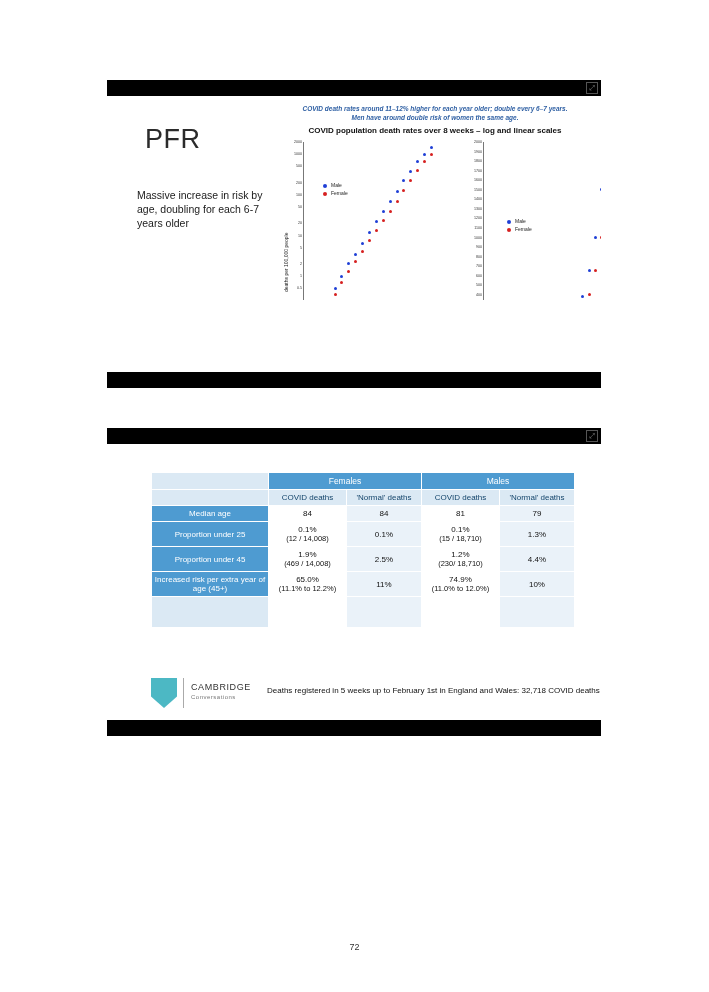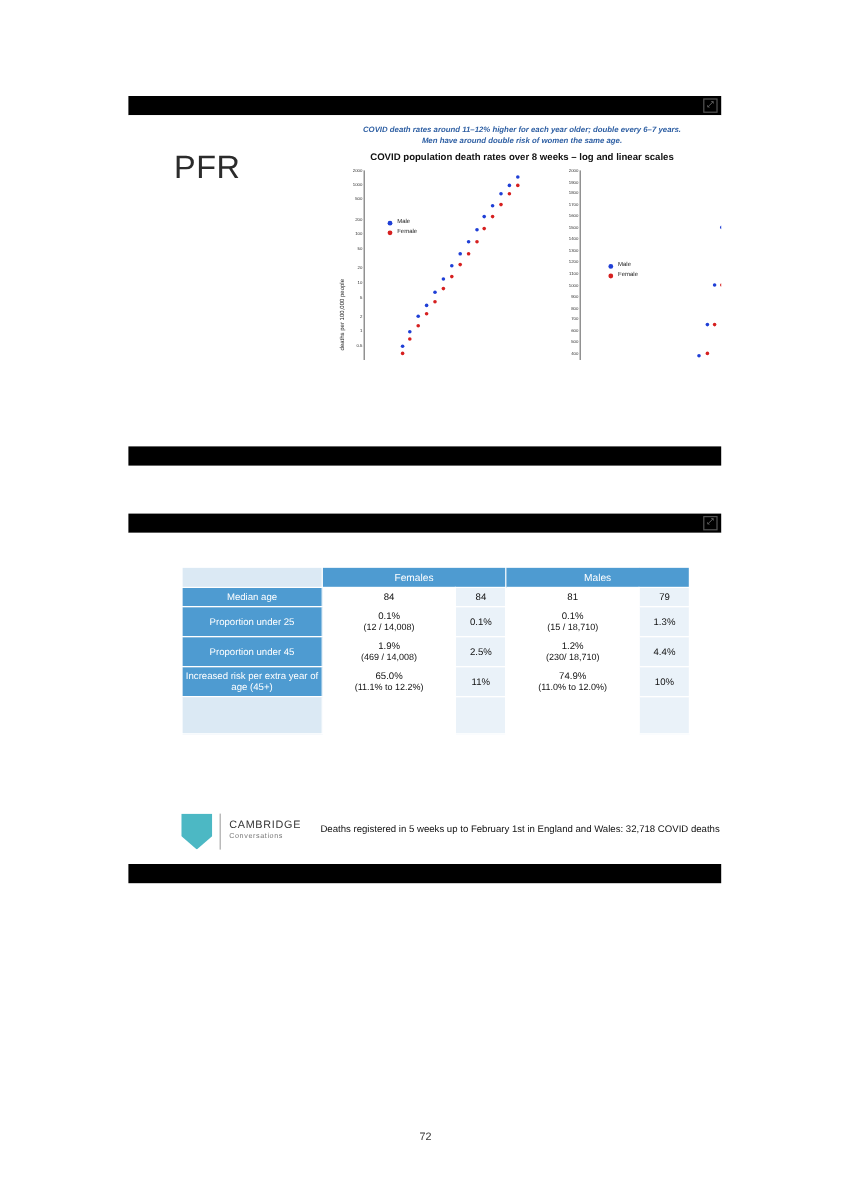--- a/index.html
+++ b/index.html
@@ -285,20 +285,21 @@
 </head>
 <body>
 
 <div class="slide" id="slide1">
   <div class="slide-bar" id="slide1-topbar">
     <div class="corner-mark">⤢</div>
   </div>
   <div class="slide-frame" id="slide1-body">
 
     <div class="pfr-title">PFR</div>
+    <div class="pfr-para" id="pfr-para1">Massive increase in risk by age, doubling for each 6-7 years older</div>
 
     <div class="cam-logo">
       <div class="cam-shield"></div>
       <div class="cam-divider"></div>
       <div class="cam-name">CAMBRIDGE</div>
       <div class="cam-sub">Conversations</div>
     </div>
 
     <div class="chart-header-italic">
       <div>COVID death rates around 11–12% higher for each year older; double every 6–7 years.</div>
@@ -497,20 +498,27 @@
   <div class="slide-frame" id="slide2-body">
 
     <table class="stats">
       <tbody id="stats-body">
           <tr>
             <th class="hdr-lightblue" style="background: rgb(219, 233, 244);"></th>
             <th class="hdr-blue" colspan="2">Females</th>
             <th class="hdr-blue" colspan="2">Males</th>
           </tr>
           <tr>
+            <th class="hdr-lightblue" style="background: rgb(219, 233, 244);"></th>
+            <th class="hdr-lightblue">COVID deaths</th>
+            <th class="hdr-lightblue">'Normal' deaths</th>
+            <th class="hdr-lightblue">COVID deaths</th>
+            <th class="hdr-lightblue">'Normal' deaths</th>
+          </tr>
+          <tr>
             <td class="rowlabel">Median age</td>
             <td class="cell-a">
               <div>84</div>
             </td>
             <td class="cell-b">
               <div>84</div>
             </td>
             <td class="cell-a">
               <div>81</div>
             </td>

